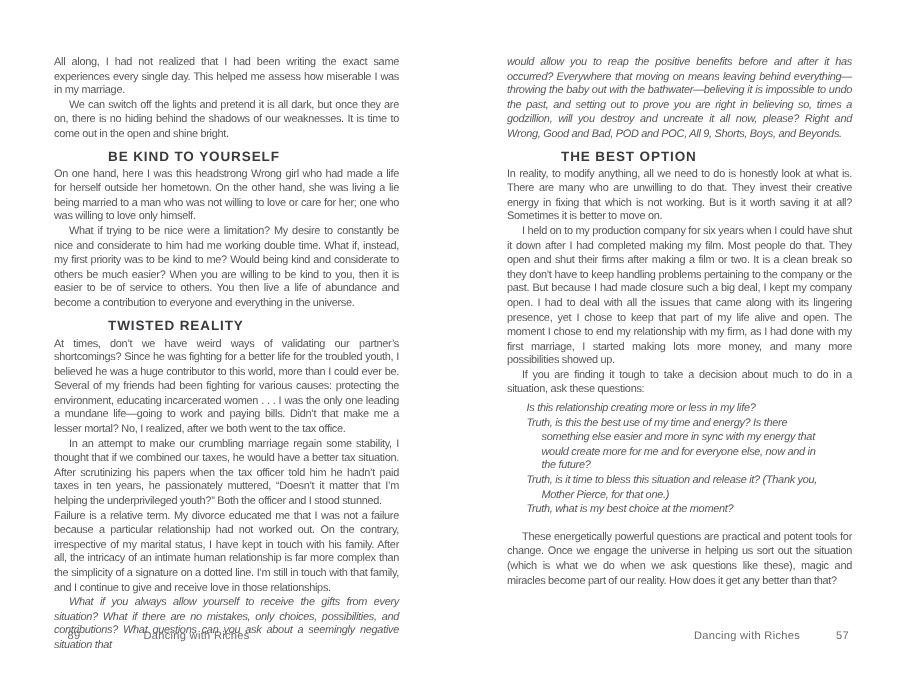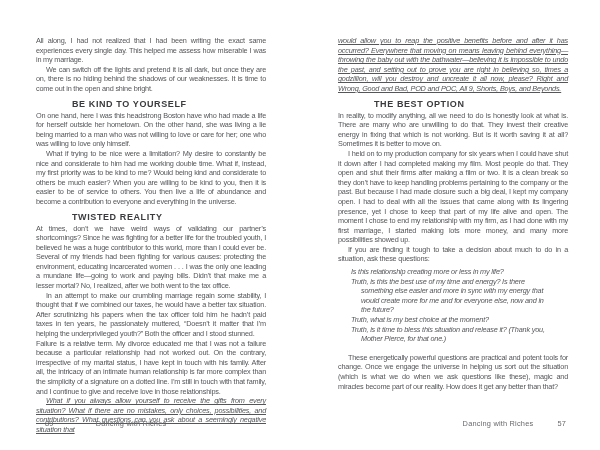--- a/index.html
+++ b/index.html
@@ -24,21 +24,21 @@
 
   .body {
     margin: 0;
     font-size: 7.3px;
     line-height: 9.6px;
     letter-spacing: -0.2px;
     color: #55565a;
     text-align: justify;
   }
   .body.indent { text-indent: 10px; }
-  .body.italic { font-style: italic; text-decoration: underline; }
+  .body.italic { font-style: italic; }
 
   .heading {
     margin: 4px 0 1px 0;
     font-size: 9px;
     line-height: 12px;
     font-weight: 600;
     letter-spacing: 0.6px;
     color: #3a3b3e;
     padding-left: 36px;
   }
@@ -73,42 +73,42 @@
 </head>
 <body>
 
 <div class="spread">
 
   <div class="page page-left">
     <div class="page-content">
         <p class="body">All along, I had not realized that I had been writing the exact same experiences every single day. This helped me assess how miserable I was in my marriage.</p>
         <p class="body indent">We can switch off the lights and pretend it is all dark, but once they are on, there is no hiding behind the shadows of our weaknesses. It is time to come out in the open and shine bright.</p>
         <div class="heading">BE KIND TO YOURSELF</div>
-        <p class="body">On one hand, here I was this headstrong Boston have who had made a life for herself outside her hometown. On the other hand, she was living a lie being married to a man who was not willing to love or care for her; one who was willing to love only himself.</p>
+        <p class="body">On one hand, here I was this headstrong Wrong girl who had made a life for herself outside her hometown. On the other hand, she was living a lie being married to a man who was not willing to love or care for her; one who was willing to love only himself.</p>
         <p class="body indent">What if trying to be nice were a limitation? My desire to constantly be nice and considerate to him had me working double time. What if, instead, my first priority was to be kind to me? Would being kind and considerate to others be much easier? When you are willing to be kind to you, then it is easier to be of service to others. You then live a life of abundance and become a contribution to everyone and everything in the universe.</p>
         <div class="heading">TWISTED REALITY</div>
         <p class="body">At times, don’t we have weird ways of validating our partner’s shortcomings? Since he was fighting for a better life for the troubled youth, I believed he was a huge contributor to this world, more than I could ever be. Several of my friends had been fighting for various causes: protecting the environment, educating incarcerated women . . . I was the only one leading a mundane life—going to work and paying bills. Didn’t that make me a lesser mortal? No, I realized, after we both went to the tax office.</p>
         <p class="body indent">In an attempt to make our crumbling marriage regain some stability, I thought that if we combined our taxes, he would have a better tax situation. After scrutinizing his papers when the tax officer told him he hadn’t paid taxes in ten years, he passionately muttered, “Doesn’t it matter that I’m helping the underprivileged youth?” Both the officer and I stood stunned.</p>
         <p class="body">Failure is a relative term. My divorce educated me that I was not a failure because a particular relationship had not worked out. On the contrary, irrespective of my marital status, I have kept in touch with his family. After all, the intricacy of an intimate human relationship is far more complex than the simplicity of a signature on a dotted line. I’m still in touch with that family, and I continue to give and receive love in those relationships.</p>
         <p class="body indent italic">What if you always allow yourself to receive the gifts from every situation? What if there are no mistakes, only choices, possibilities, and contributions? What questions can you ask about a seemingly negative situation that</p>
       </div>
   </div>
 
   <div class="page page-right">
     <div class="page-content">
         <p class="body italic">would allow you to reap the positive benefits before and after it has occurred? Everywhere that moving on means leaving behind everything—throwing the baby out with the bathwater—believing it is impossible to undo the past, and setting out to prove you are right in believing so, times a godzillion, will you destroy and uncreate it all now, please? Right and Wrong, Good and Bad, POD and POC, All 9, Shorts, Boys, and Beyonds.</p>
         <div class="heading">THE BEST OPTION</div>
         <p class="body">In reality, to modify anything, all we need to do is honestly look at what is. There are many who are unwilling to do that. They invest their creative energy in fixing that which is not working. But is it worth saving it at all? Sometimes it is better to move on.</p>
         <p class="body indent">I held on to my production company for six years when I could have shut it down after I had completed making my film. Most people do that. They open and shut their firms after making a film or two. It is a clean break so they don’t have to keep handling problems pertaining to the company or the past. But because I had made closure such a big deal, I kept my company open. I had to deal with all the issues that came along with its lingering presence, yet I chose to keep that part of my life alive and open. The moment I chose to end my relationship with my firm, as I had done with my first marriage, I started making lots more money, and many more possibilities showed up.</p>
         <p class="body indent">If you are finding it tough to take a decision about much to do in a situation, ask these questions:</p>
         <div class="quote">
           <div class="quote-item">Is this relationship creating more or less in my life?</div>
           <div class="quote-item">Truth, is this the best use of my time and energy? Is there something else easier and more in sync with my energy that would create more for me and for everyone else, now and in the future?</div>
+          <div class="quote-item">Truth, is it time to bless this situation and release it? (Thank you, Mother Pierce, for that one.)</div>
           <div class="quote-item">Truth, what is my best choice at the moment?</div>
-          <div class="quote-item">Truth, is it time to bless this situation and release it? (Thank you, Mother Pierce, for that one.)</div>
         </div>
         <p class="body indent">These energetically powerful questions are practical and potent tools for change. Once we engage the universe in helping us sort out the situation (which is what we do when we ask questions like these), magic and miracles become part of our reality. How does it get any better than that?</p>
       </div>
   </div>
 
   <div class="footer footer-left">
     <span class="page-num">89</span>
     <span class="running-title">Dancing with Riches</span>
   </div>
 

